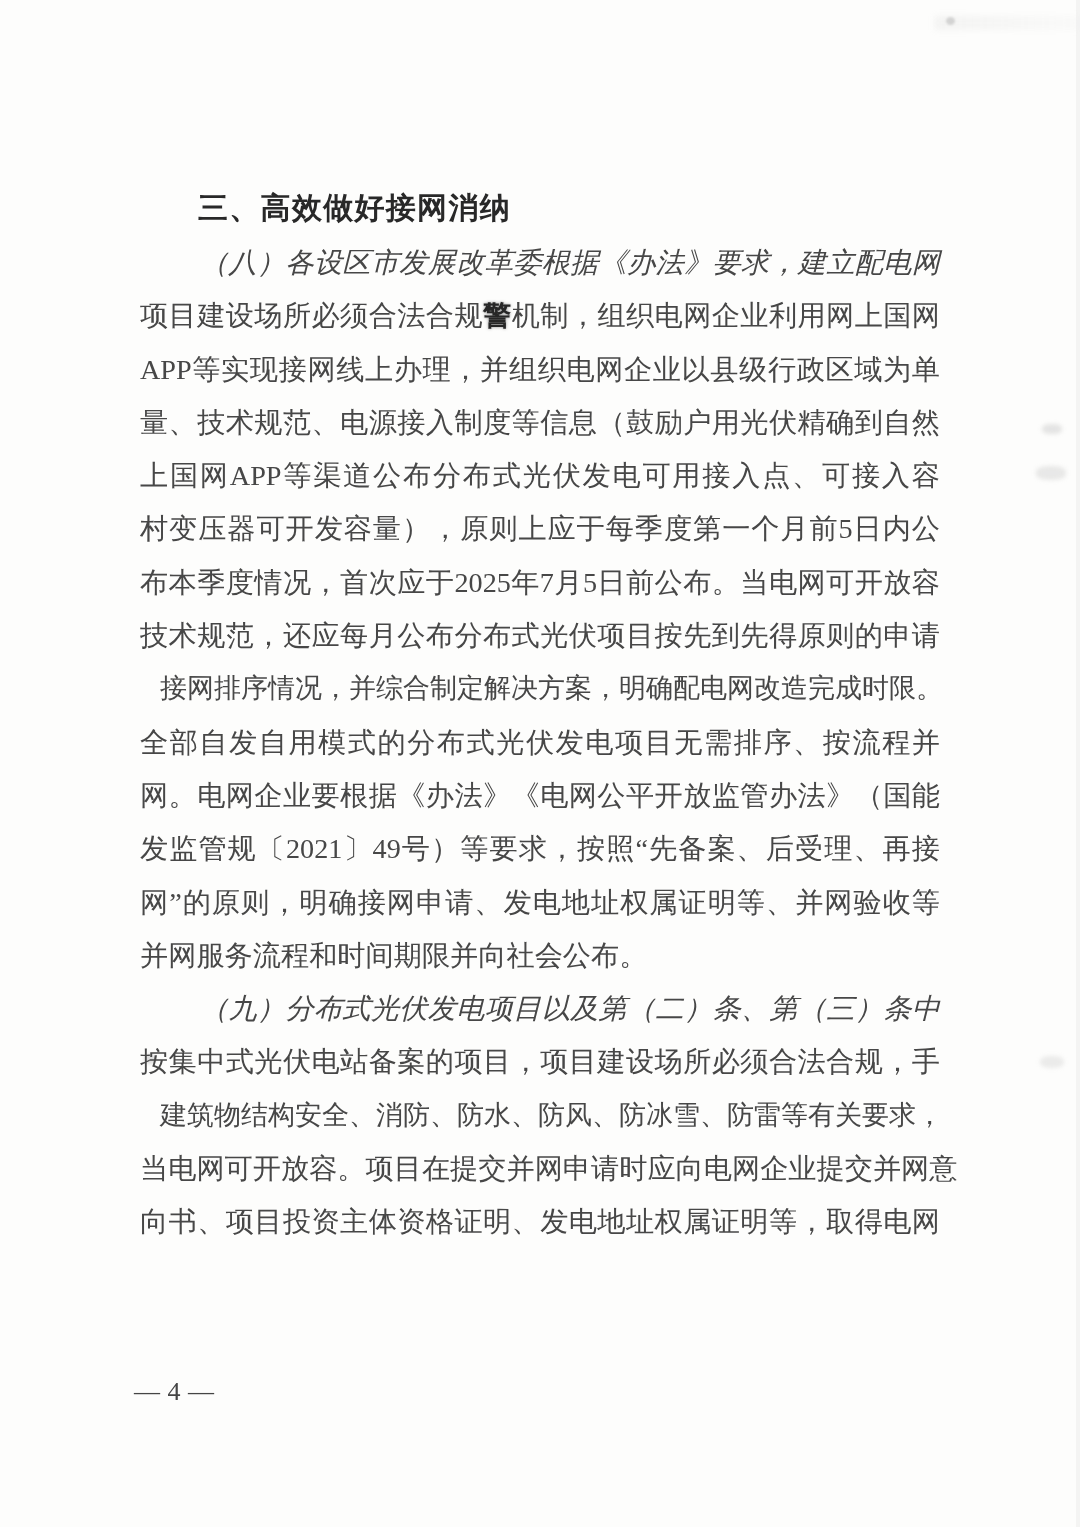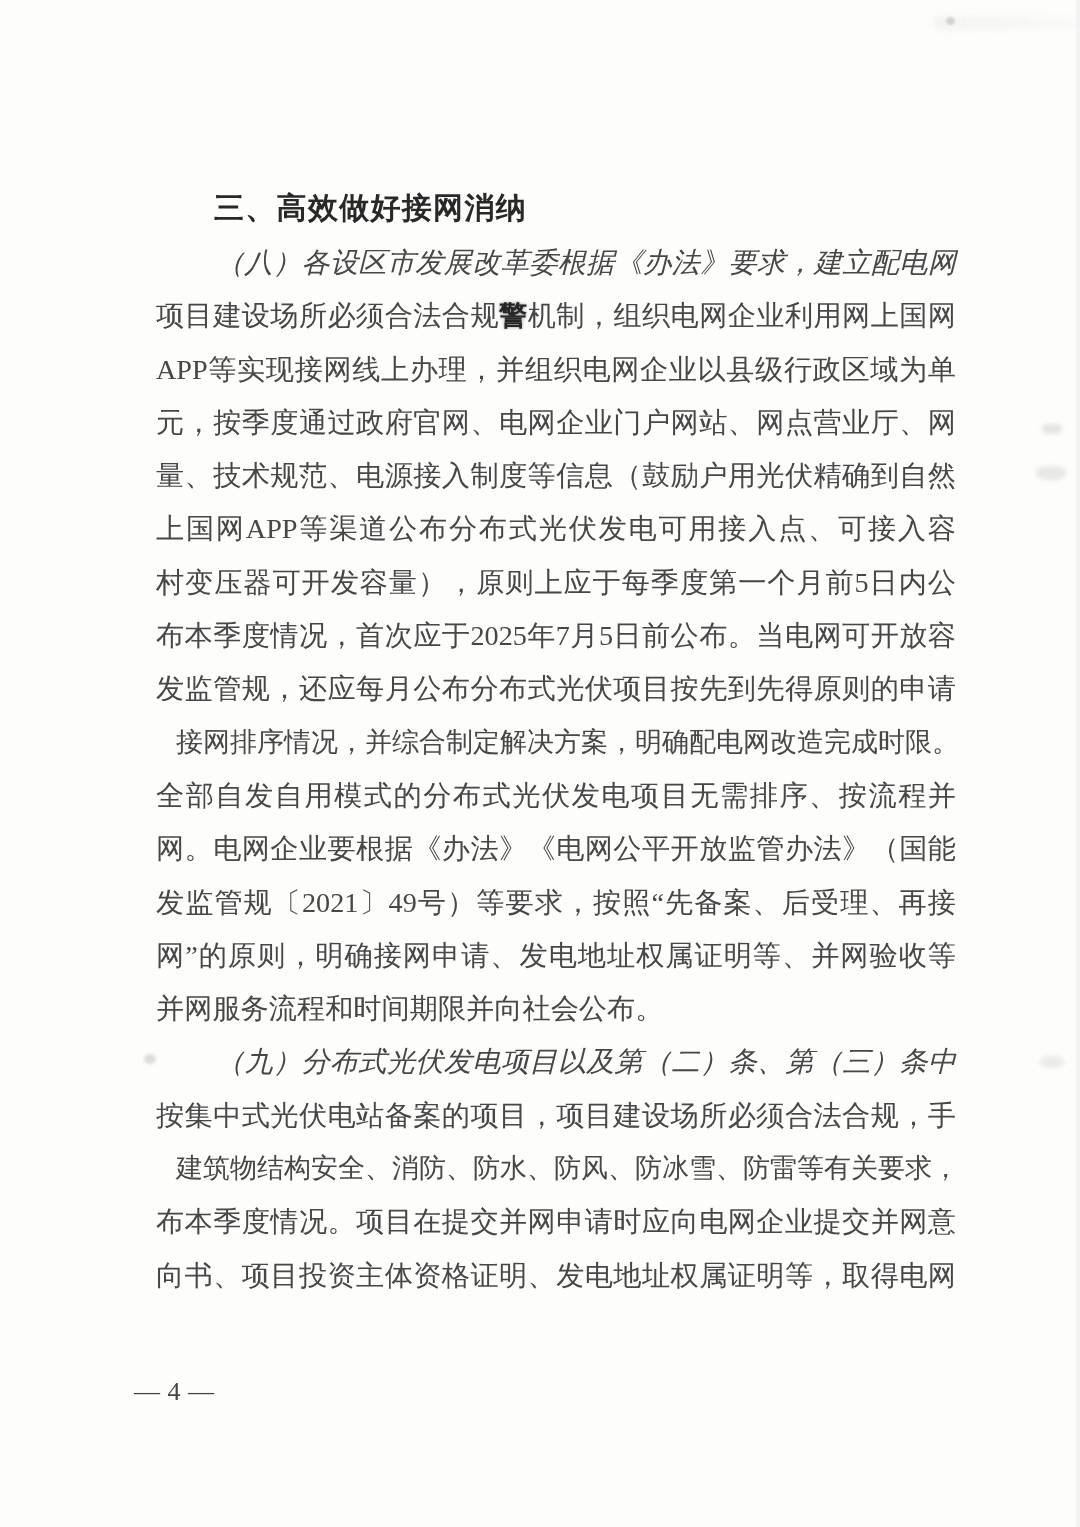--- a/index.html
+++ b/index.html
@@ -10,21 +10,21 @@
   .page {
     position: relative;
     width: 1080px;
     height: 1527px;
     background: #fdfdfc;
     overflow: hidden;
     font-family: "Liberation Serif", "DejaVu Serif", serif;
   }
   .content {
     position: absolute;
-    left: 156px;
+    left: 140px;
     top: 0;
     width: 800px;
   }
   .heading {
     margin: 186px 0 0 0;
     padding-left: 58px;
     font-family: "DejaVu Sans", "Liberation Sans", sans-serif;
     font-weight: 700;
     font-size: 30px;
     line-height: 44px;
@@ -109,35 +109,34 @@
   <div class="artifact mark-r3"></div>
   <div class="artifact dot-nine"></div>
   <div class="artifact edge-right"></div>
 
   <div class="content">
     <div class="heading">三、高效做好接网消纳</div>
     <div class="lines" id="paragraphs">
         <div class="line indent"><span>（八）各设区市发展改革委根据《办法》要求，建立配电网</span></div>
         <div class="line"><span>项目建设场所必须合法合规</span><span class="smudge">警</span><span>机制，组织电网企业利用网上国网</span></div>
         <div class="line"><span>APP等实现接网线上办理，并组织电网企业以县级行政区域为单</span></div>
-        <div class="line"><span>元，按季度通过政府官网、电网企业门户网站、网点营业厅、网</span></div>
         <div class="line"><span>量、技术规范、电源接入制度等信息（鼓励户用光伏精确到自然</span></div>
         <div class="line"><span>上国网APP等渠道公布分布式光伏发电可用接入点、可接入容</span></div>
         <div class="line"><span>村变压器可开发容量），原则上应于每季度第一个月前5日内公</span></div>
         <div class="line"><span>布本季度情况，首次应于2025年7月5日前公布。当电网可开放容</span></div>
-        <div class="line"><span>发监管规，还应每月公布分布式光伏项目按先到先得原则的申请</span></div>
+        <div class="line"><span>技术规范，还应每月公布分布式光伏项目按先到先得原则的申请</span></div>
         <div class="line tight"><span>接网排序情况，并综合制定解决方案，明确配电网改造完成时限。</span></div>
         <div class="line"><span>全部自发自用模式的分布式光伏发电项目无需排序、按流程并</span></div>
         <div class="line"><span>网。电网企业要根据《办法》《电网公平开放监管办法》（国能</span></div>
         <div class="line"><span>发监管规〔2021〕49号）等要求，按照“先备案、后受理、再接</span></div>
         <div class="line"><span>网”的原则，明确接网申请、发电地址权属证明等、并网验收等</span></div>
         <div class="line end"><span>并网服务流程和时间期限并向社会公布。</span></div>
         <div class="line indent"><span>（九）分布式光伏发电项目以及第（二）条、第（三）条中</span></div>
         <div class="line"><span>按集中式光伏电站备案的项目，项目建设场所必须合法合规，手</span></div>
         <div class="line tight"><span>建筑物结构安全、消防、防水、防风、防冰雪、防雷等有关要求，</span></div>
-        <div class="line"><span>布本季度情况。项目在提交并网申请时应向电网企业提交并网意</span></div>
+        <div class="line"><span>当电网可开放容。项目在提交并网申请时应向电网企业提交并网意</span></div>
         <div class="line"><span>向书、项目投资主体资格证明、发电地址权属证明等，取得电网</span></div>
       </div>
   </div>
 
   <div class="page-number">— 4 —</div>
 
 </div>
 
 </body></html>

